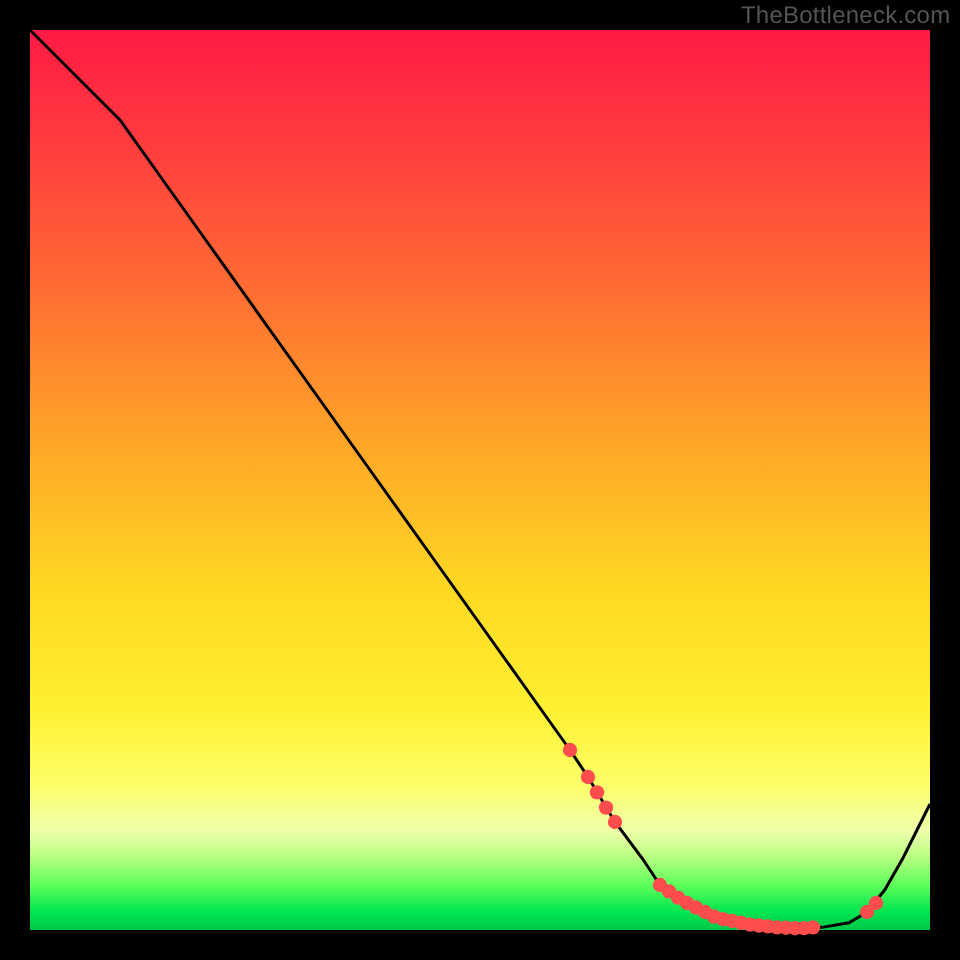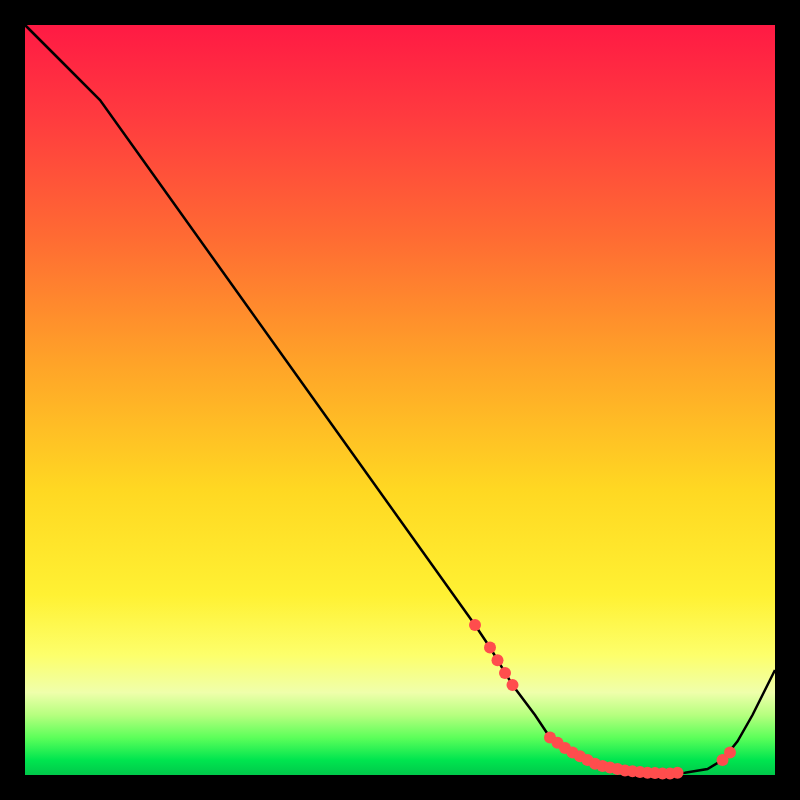--- a/index.html
+++ b/index.html
@@ -55,20 +55,21 @@
     top: 0;
     width: 750px;
     height: 750px;
     overflow: visible;
   }
 </style>
 </head>
 <body>
 
 <div class="frame">
+  <div class="attrib">TheBottleneck.com</div>
 
   <div class="plot">
     <svg class="curve" viewBox="0 0 750 750">
       <path id="curve-path" fill="none" stroke="#000000" stroke-width="2.5" d="M0.0 0.0 L37.5 37.5 L75.0 75.0 L112.5 127.5 L150.0 180.0 L187.5 232.5 L225.0 285.0 L262.5 337.5 L300.0 390.0 L337.5 442.5 L375.0 495.0 L412.5 547.5 L450.0 600.0 L465.0 622.5 L487.5 660.0 L510.0 690.0 L525.0 712.5 L547.5 727.5 L570.0 738.8 L592.5 744.0 L615.0 747.0 L637.5 748.5 L660.0 747.8 L682.5 744.0 L697.5 735.0 L712.5 716.3 L727.5 690.0 L750.0 645.0"></path>
       <g id="markers">
           <circle cx="450.0" cy="600.0" r="6" fill="#ff4d4d"></circle>
           <circle cx="465.0" cy="622.5" r="6" fill="#ff4d4d"></circle>
           <circle cx="472.5" cy="635.3" r="6" fill="#ff4d4d"></circle>
           <circle cx="480.0" cy="648.0" r="6" fill="#ff4d4d"></circle>
           <circle cx="487.5" cy="660.0" r="6" fill="#ff4d4d"></circle>

